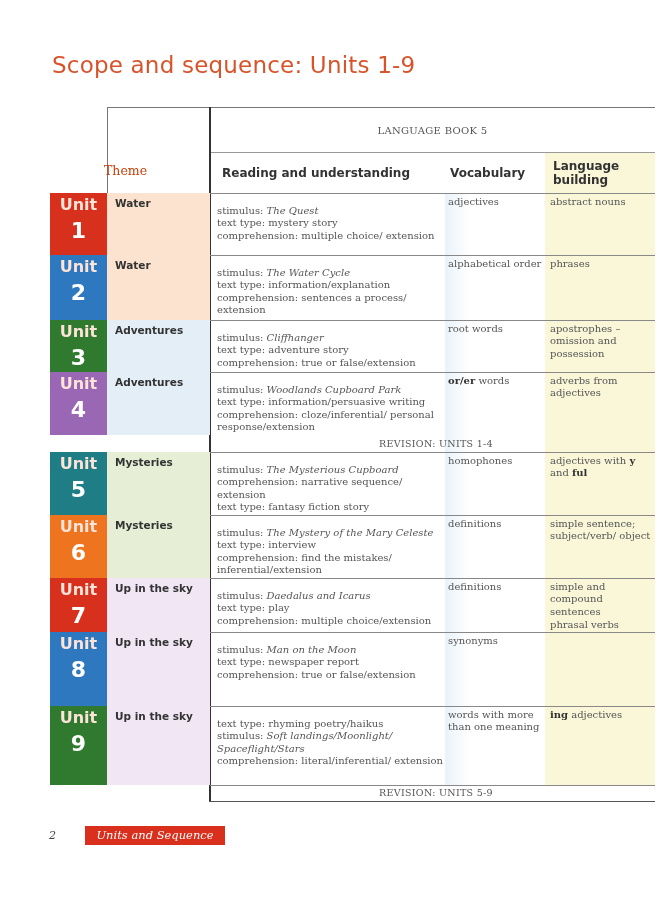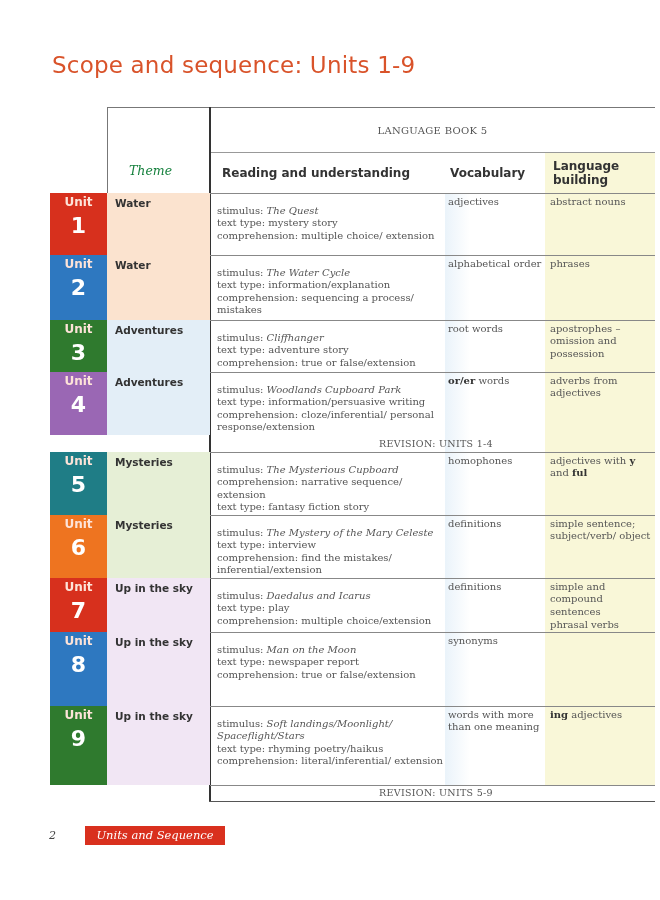--- a/index.html
+++ b/index.html
@@ -2,31 +2,31 @@
 <html><head>
 <meta charset="utf-8">
 <style>
   html, body { margin:0; padding:0; }
   body { width:660px; height:900px; background:#ffffff; position:relative; overflow:hidden;
          font-family:"DejaVu Serif", serif; color:#555; }
   .page-title { position:absolute; left:52px; top:52px; font-family:"DejaVu Sans", sans-serif;
          font-size:23px; color:#d9532a; letter-spacing:0.2px; }
   .abs { position:absolute; box-sizing:border-box; }
   .hdr-theme-box { left:107px; top:107px; width:104px; height:86px; border-left:1px solid #777; border-top:1px solid #777; }
-  .hdr-theme-label { left:129px; top:163px; font-style:italic; font-size:12.5px; color:#15803d; }
+  .hdr-theme-label { left:104px; top:163px; font-size:12.5px; color:#c2410c; }
   .hdr-book-row { left:210px; top:107px; width:445px; height:46px; border-top:1px solid #777; border-bottom:1px solid #999;
          font-size:10px; color:#555; text-align:center; line-height:46px; letter-spacing:0.3px; font-family:"DejaVu Serif", serif; }
   .vline { left:209px; width:2px; background:#333; }
   .col-hdr { top:153px; height:40px; font-family:"DejaVu Sans", sans-serif; font-weight:bold; font-size:12px; color:#333;
          display:flex; align-items:center; }
   .lb-bg { left:545px; width:110px; background:#f9f7d8; }
   .voc-bg { left:445px; width:100px; background:linear-gradient(90deg,#eaf3fa 0%,#ffffff 25%); }
   .row-line { left:210px; width:445px; height:1px; background:#888; }
   .badge { left:50px; width:57px; color:#fff; font-family:"DejaVu Sans", sans-serif; font-weight:bold; text-align:center; }
-  .badge .u { font-size:12px; display:block; margin-top:2px; color:#fde3d8; }
+  .badge .u { font-size:16px; display:block; margin-top:2px; color:#fde3d8; }
   .badge .n { font-size:22px; display:block; margin-top:4px; }
   .theme-cell { left:107px; width:103px; font-family:"DejaVu Sans", sans-serif; font-weight:bold; font-size:10.5px; color:#333; padding:4px 0 0 8px; }
   .ru { left:217px; width:228px; font-size:10px; line-height:12.3px; color:#555; padding-top:12px; }
   .ru i { color:#555; }
   .voc { left:448px; width:95px; font-size:10px; line-height:12.3px; color:#555; padding-top:3px; }
   .lb { left:550px; width:104px; font-size:10px; line-height:12.3px; color:#555; padding-top:3px; }
   .rev { left:210px; width:445px; font-size:9.5px; color:#555; text-align:center; letter-spacing:0.3px;padding-left:7px; }
   .footer-num { left:49px; top:829px; font-style:italic; font-size:11px; color:#444; }
   .footer-tag { left:85px; top:826px; width:140px; height:19px; background:#d9301e; color:#fff; font-style:italic;
          font-size:11.5px; text-align:center; line-height:19px; }
@@ -65,21 +65,21 @@
     <div class="abs lb" style="top:193px;height:62px;"><span>abstract nouns</span></div>
     <div class="abs row-line" style="top:193px;"></div>
     <div class="abs badge" style="top:255px;height:65px;background:#2e78c0;">
       <span class="u">Unit</span>
       <span class="n">2</span>
     </div>
     <div class="abs theme-cell" style="top:255px;height:65px;background:#fbe3cf;">Water</div>
     <div class="abs ru" style="top:255px;height:65px;">
       <div><span>stimulus: </span><i>The Water Cycle</i></div>
       <div>text type: information/explanation</div>
-      <div>comprehension: sequencing a process/ mistakes</div>
+      <div>comprehension: sentences a process/ extension</div>
     </div>
     <div class="abs voc" style="top:255px;height:65px;"><span>alphabetical order</span></div>
     <div class="abs lb" style="top:255px;height:65px;"><span>phrases</span></div>
     <div class="abs row-line" style="top:255px;"></div>
     <div class="abs badge" style="top:320px;height:52px;background:#2f7a2e;">
       <span class="u">Unit</span>
       <span class="n">3</span>
     </div>
     <div class="abs theme-cell" style="top:320px;height:52px;background:#e3eef7;">Adventures</div>
     <div class="abs ru" style="top:320px;height:52px;">
@@ -156,22 +156,22 @@
     </div>
     <div class="abs voc" style="top:632px;height:74px;"><span>synonyms</span></div>
     <div class="abs lb" style="top:616px;height:74px;"><span>phrasal verbs</span></div>
     <div class="abs row-line" style="top:632px;"></div>
     <div class="abs badge" style="top:706px;height:79px;background:#2f7a2e;">
       <span class="u">Unit</span>
       <span class="n">9</span>
     </div>
     <div class="abs theme-cell" style="top:706px;height:79px;background:#f1e6f4;">Up in the sky</div>
     <div class="abs ru" style="top:706px;height:79px;">
+      <div>text type: rhyming poetry/haikus</div>
       <div><span>stimulus: </span><i>Soft landings/Moonlight/ Spaceflight/Stars</i></div>
-      <div>text type: rhyming poetry/haikus</div>
       <div>comprehension: literal/inferential/ extension</div>
     </div>
     <div class="abs voc" style="top:706px;height:79px;"><span>words with more than one meaning</span></div>
     <div class="abs lb" style="top:706px;height:64px;"><b class="kw">ing</b><span> adjectives</span></div>
     <div class="abs row-line" style="top:706px;"></div>
     <div class="abs row-line" style="top:785px;"></div>
     <div class="abs rev" style="top:785px;height:16px;line-height:16px;">REVISION: UNITS 5-9</div>
   </div>
 
 <div class="abs footer-num">2</div>

